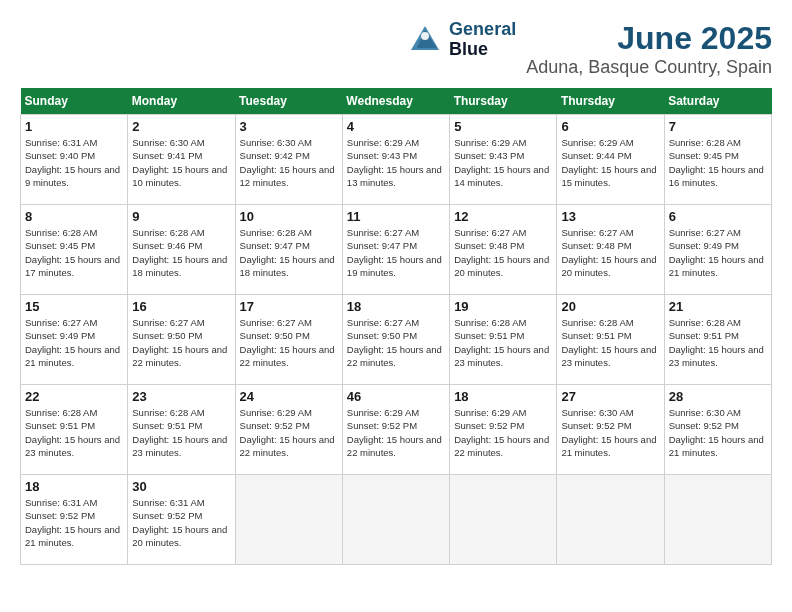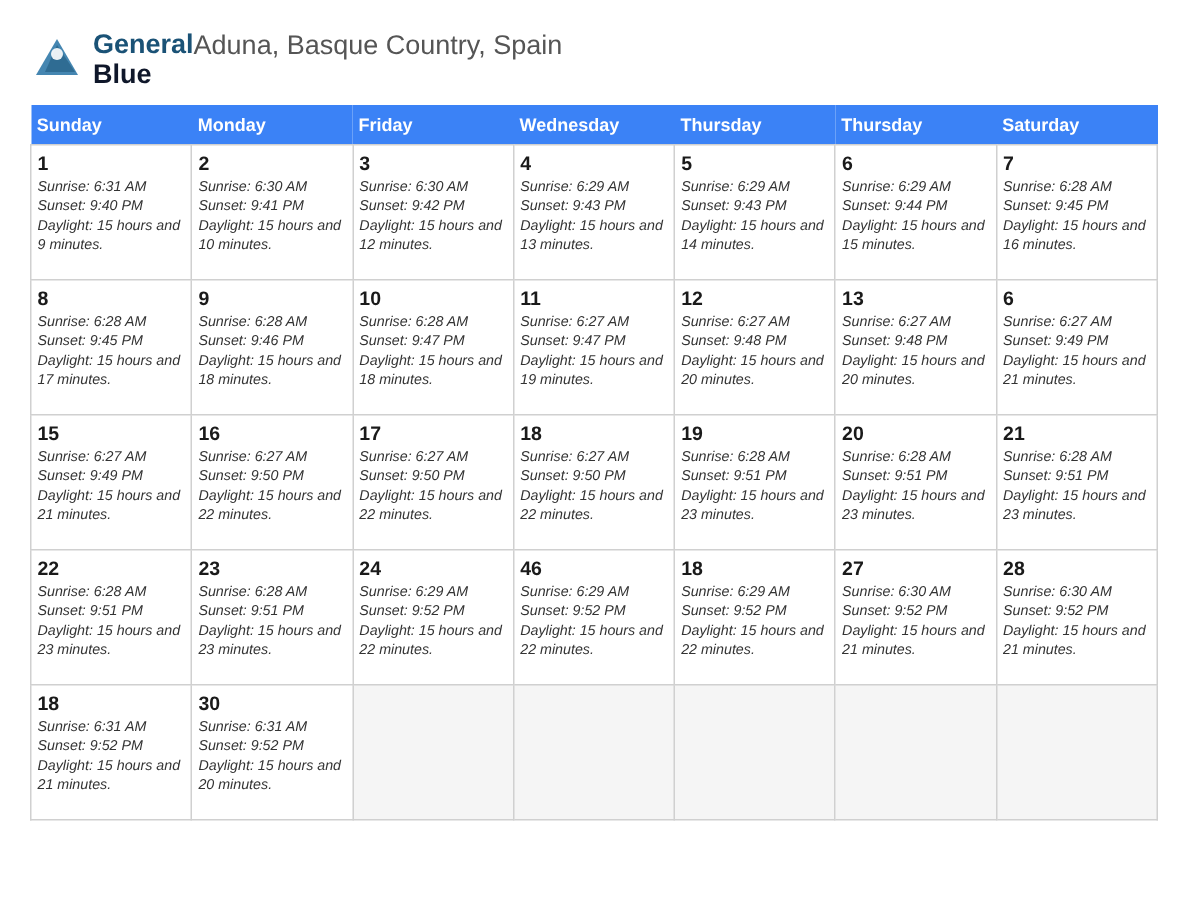--- a/index.html
+++ b/index.html
@@ -5,23 +5,24 @@
     * { box-sizing: border-box; margin: 0; padding: 0; }
     body {
       font-family: Arial, sans-serif;
       background: #fff;
       width: 792px;
       min-height: 612px;
       padding: 20px;
     }
     .header-area {
       display: flex;
-      justify-content: flex-start;
+      justify-content: flex-end;
       align-items: flex-start;
       margin-bottom: 10px;
+      gap: 10px;
     }
     .logo {
       display: flex;
       align-items: center;
       gap: 6px;
     }
     .logo-text {
       font-size: 18px;
       font-weight: bold;
       color: #1a5276;
@@ -43,21 +44,21 @@
     .location-title {
       font-size: 18px;
       color: #555;
     }
     .calendar {
       width: 100%;
       border-collapse: collapse;
       font-size: 10px;
     }
     .calendar th {
-      background: #3b82f6;
+      background: #15803d;
       color: white;
       padding: 6px 4px;
       text-align: left;
       font-size: 12px;
       font-weight: bold;
     }
     .calendar td {
       border: 1px solid #d0d0d0;
       vertical-align: top;
       padding: 4px;
@@ -71,50 +72,50 @@
     .day-number {
       font-size: 13px;
       font-weight: bold;
       color: #1a1a1a;
       margin-bottom: 2px;
     }
     .day-info {
       font-size: 9.5px;
       color: #333;
       line-height: 1.4;
-      font-style: italic;
     }
   </style>
 </head>
 <body>
 
 <div class="header-area">
   <div class="logo">
     <svg class="logo-icon" viewBox="0 0 36 36">
       <rect x="0" y="0" width="36" height="36" fill="white"></rect>
       <polygon points="18,4 32,28 4,28" fill="#2471a3" opacity="0.85"></polygon>
       <polygon points="18,8 30,26 10,26" fill="#1a5276" opacity="0.5"></polygon>
       <circle cx="18" cy="14" r="4" fill="white" opacity="0.9"></circle>
     </svg>
     <div>
       <div class="logo-text"><span>General</span></div>
       <div class="logo-text logo-blue"><span>Blue</span></div>
     </div>
   </div>
   <div class="title-area">
+    <div class="month-title">June 2025</div>
     <div class="location-title">Aduna, Basque Country, Spain</div>
   </div>
 </div>
 
 <table class="calendar">
   <thead>
     <tr>
       <th><span>Sunday</span></th>
       <th><span>Monday</span></th>
-      <th><span>Friday</span></th>
+      <th><span>Tuesday</span></th>
       <th><span>Wednesday</span></th>
       <th><span>Thursday</span></th>
       <th><span>Thursday</span></th>
       <th><span>Saturday</span></th>
     </tr>
   </thead>
   <tbody id="calendar-body">
   <tr>
         <td>
           <div class="day-number">1</div>

